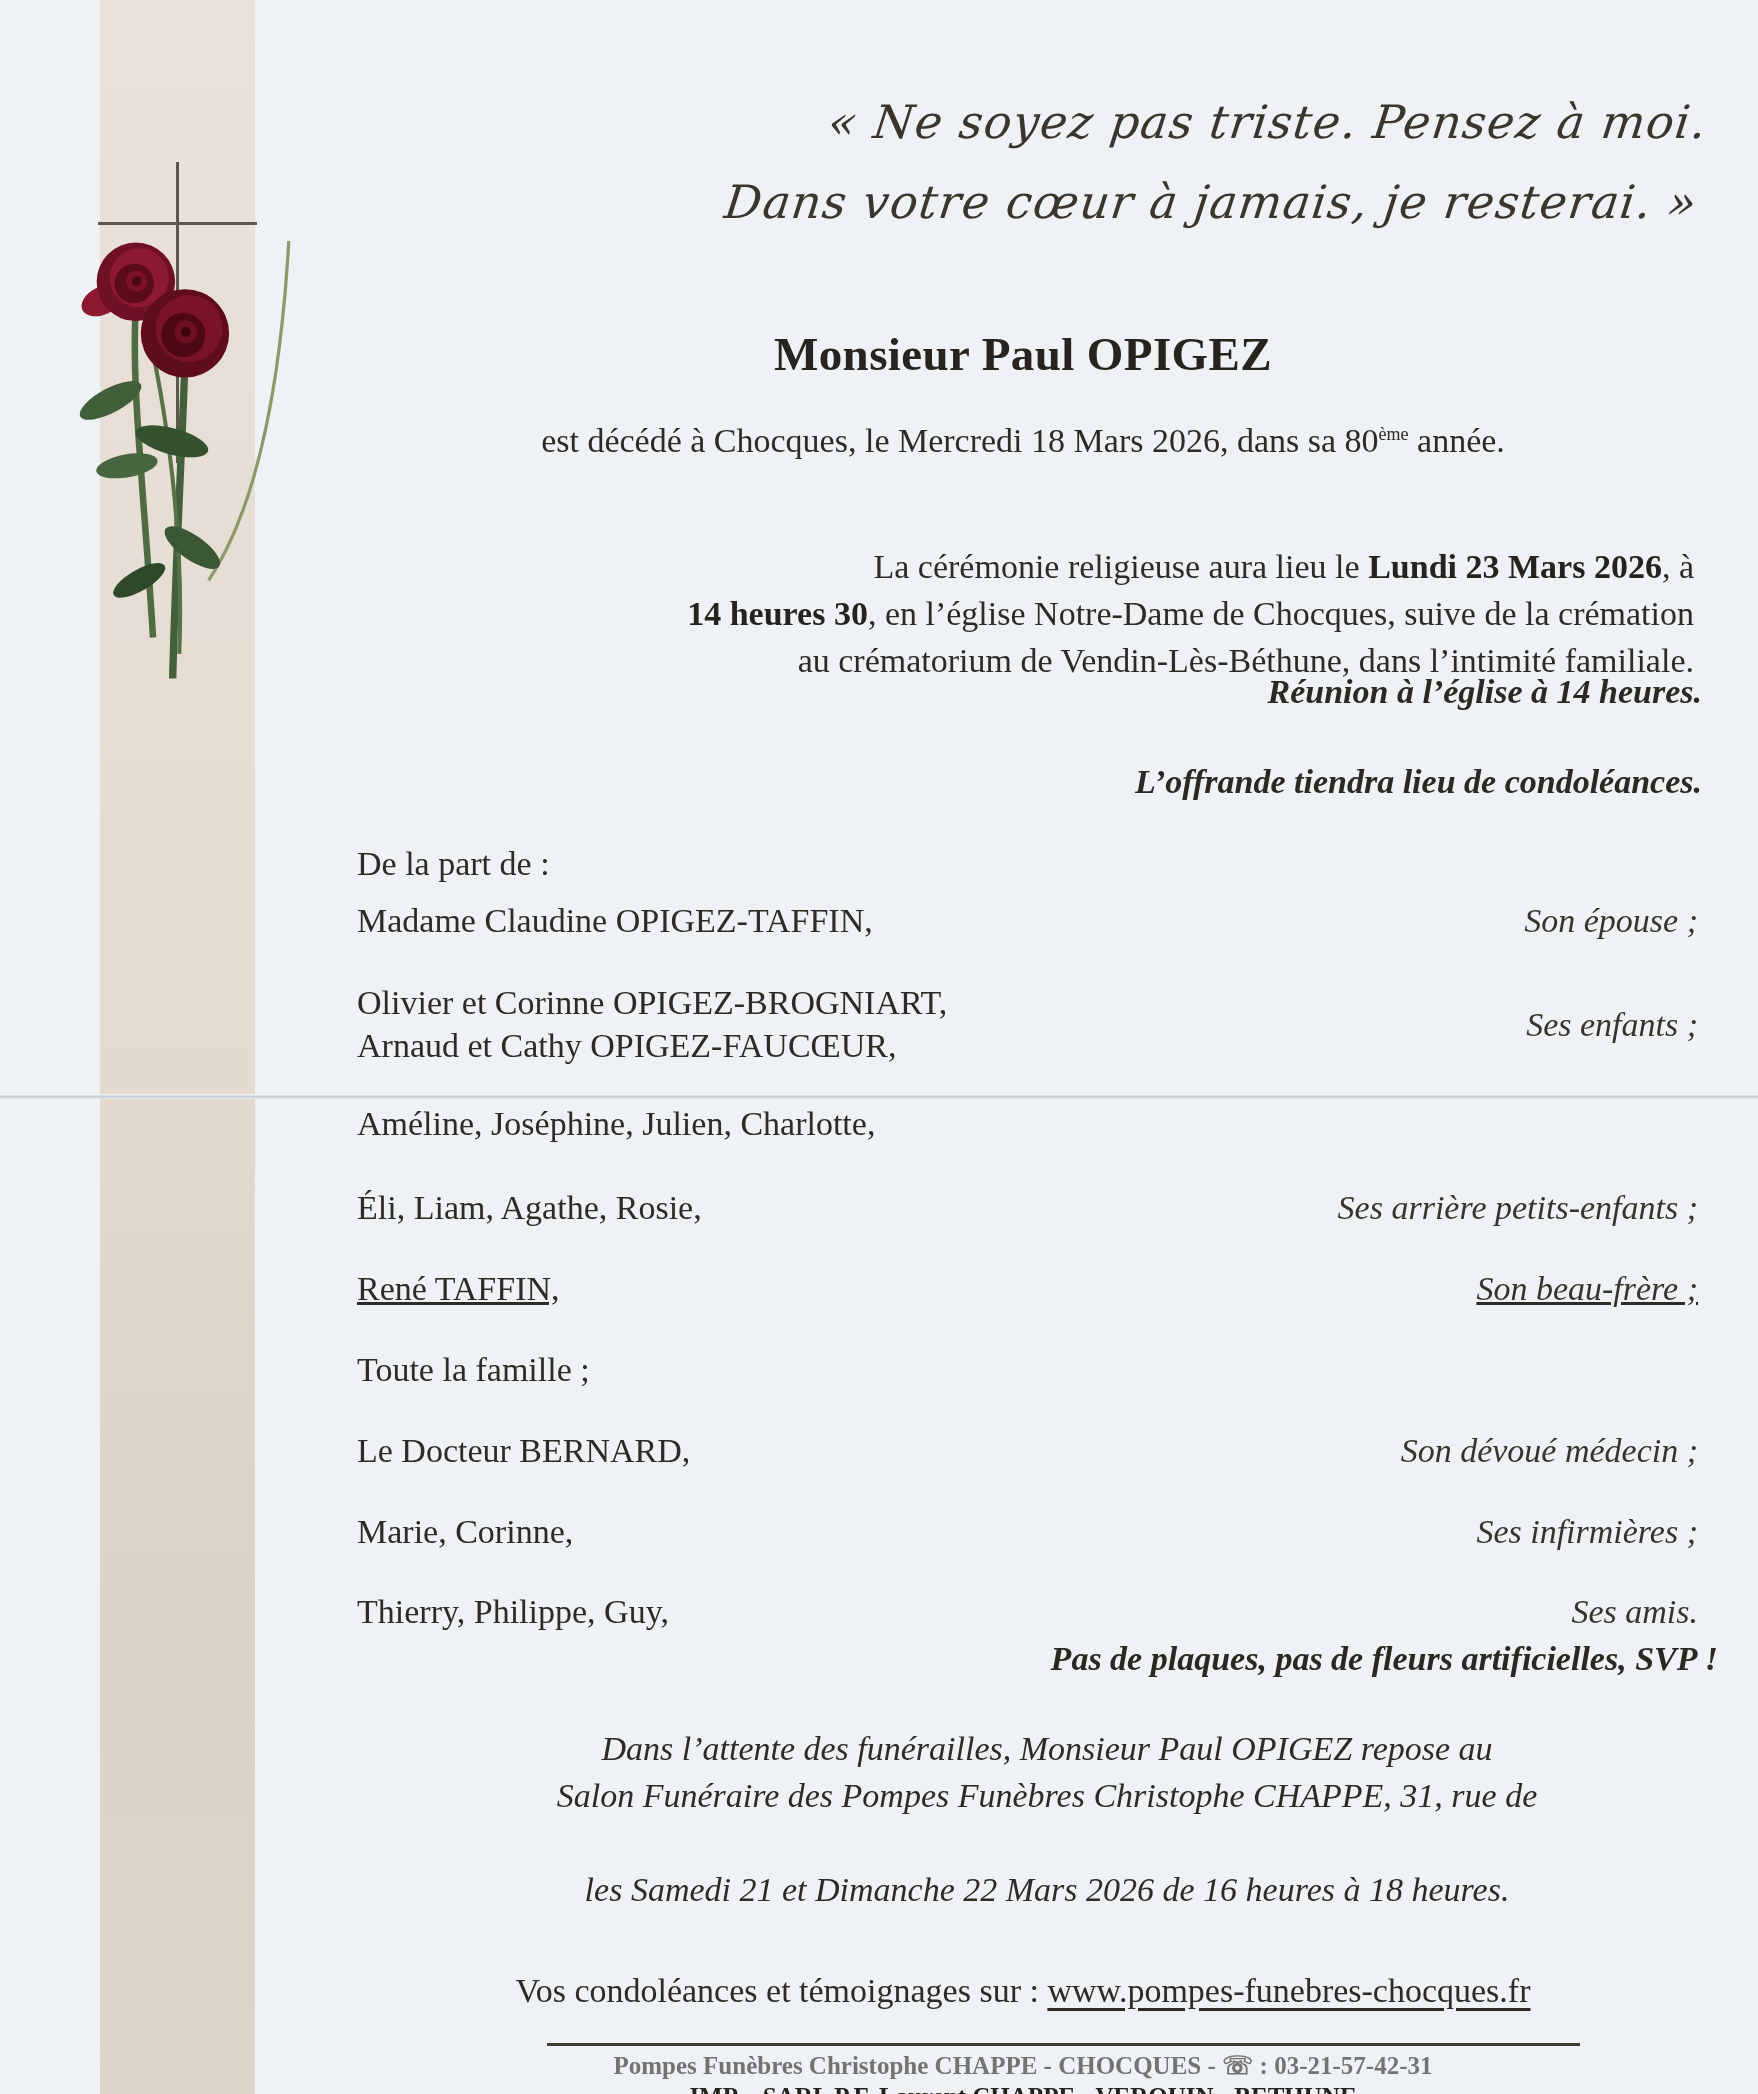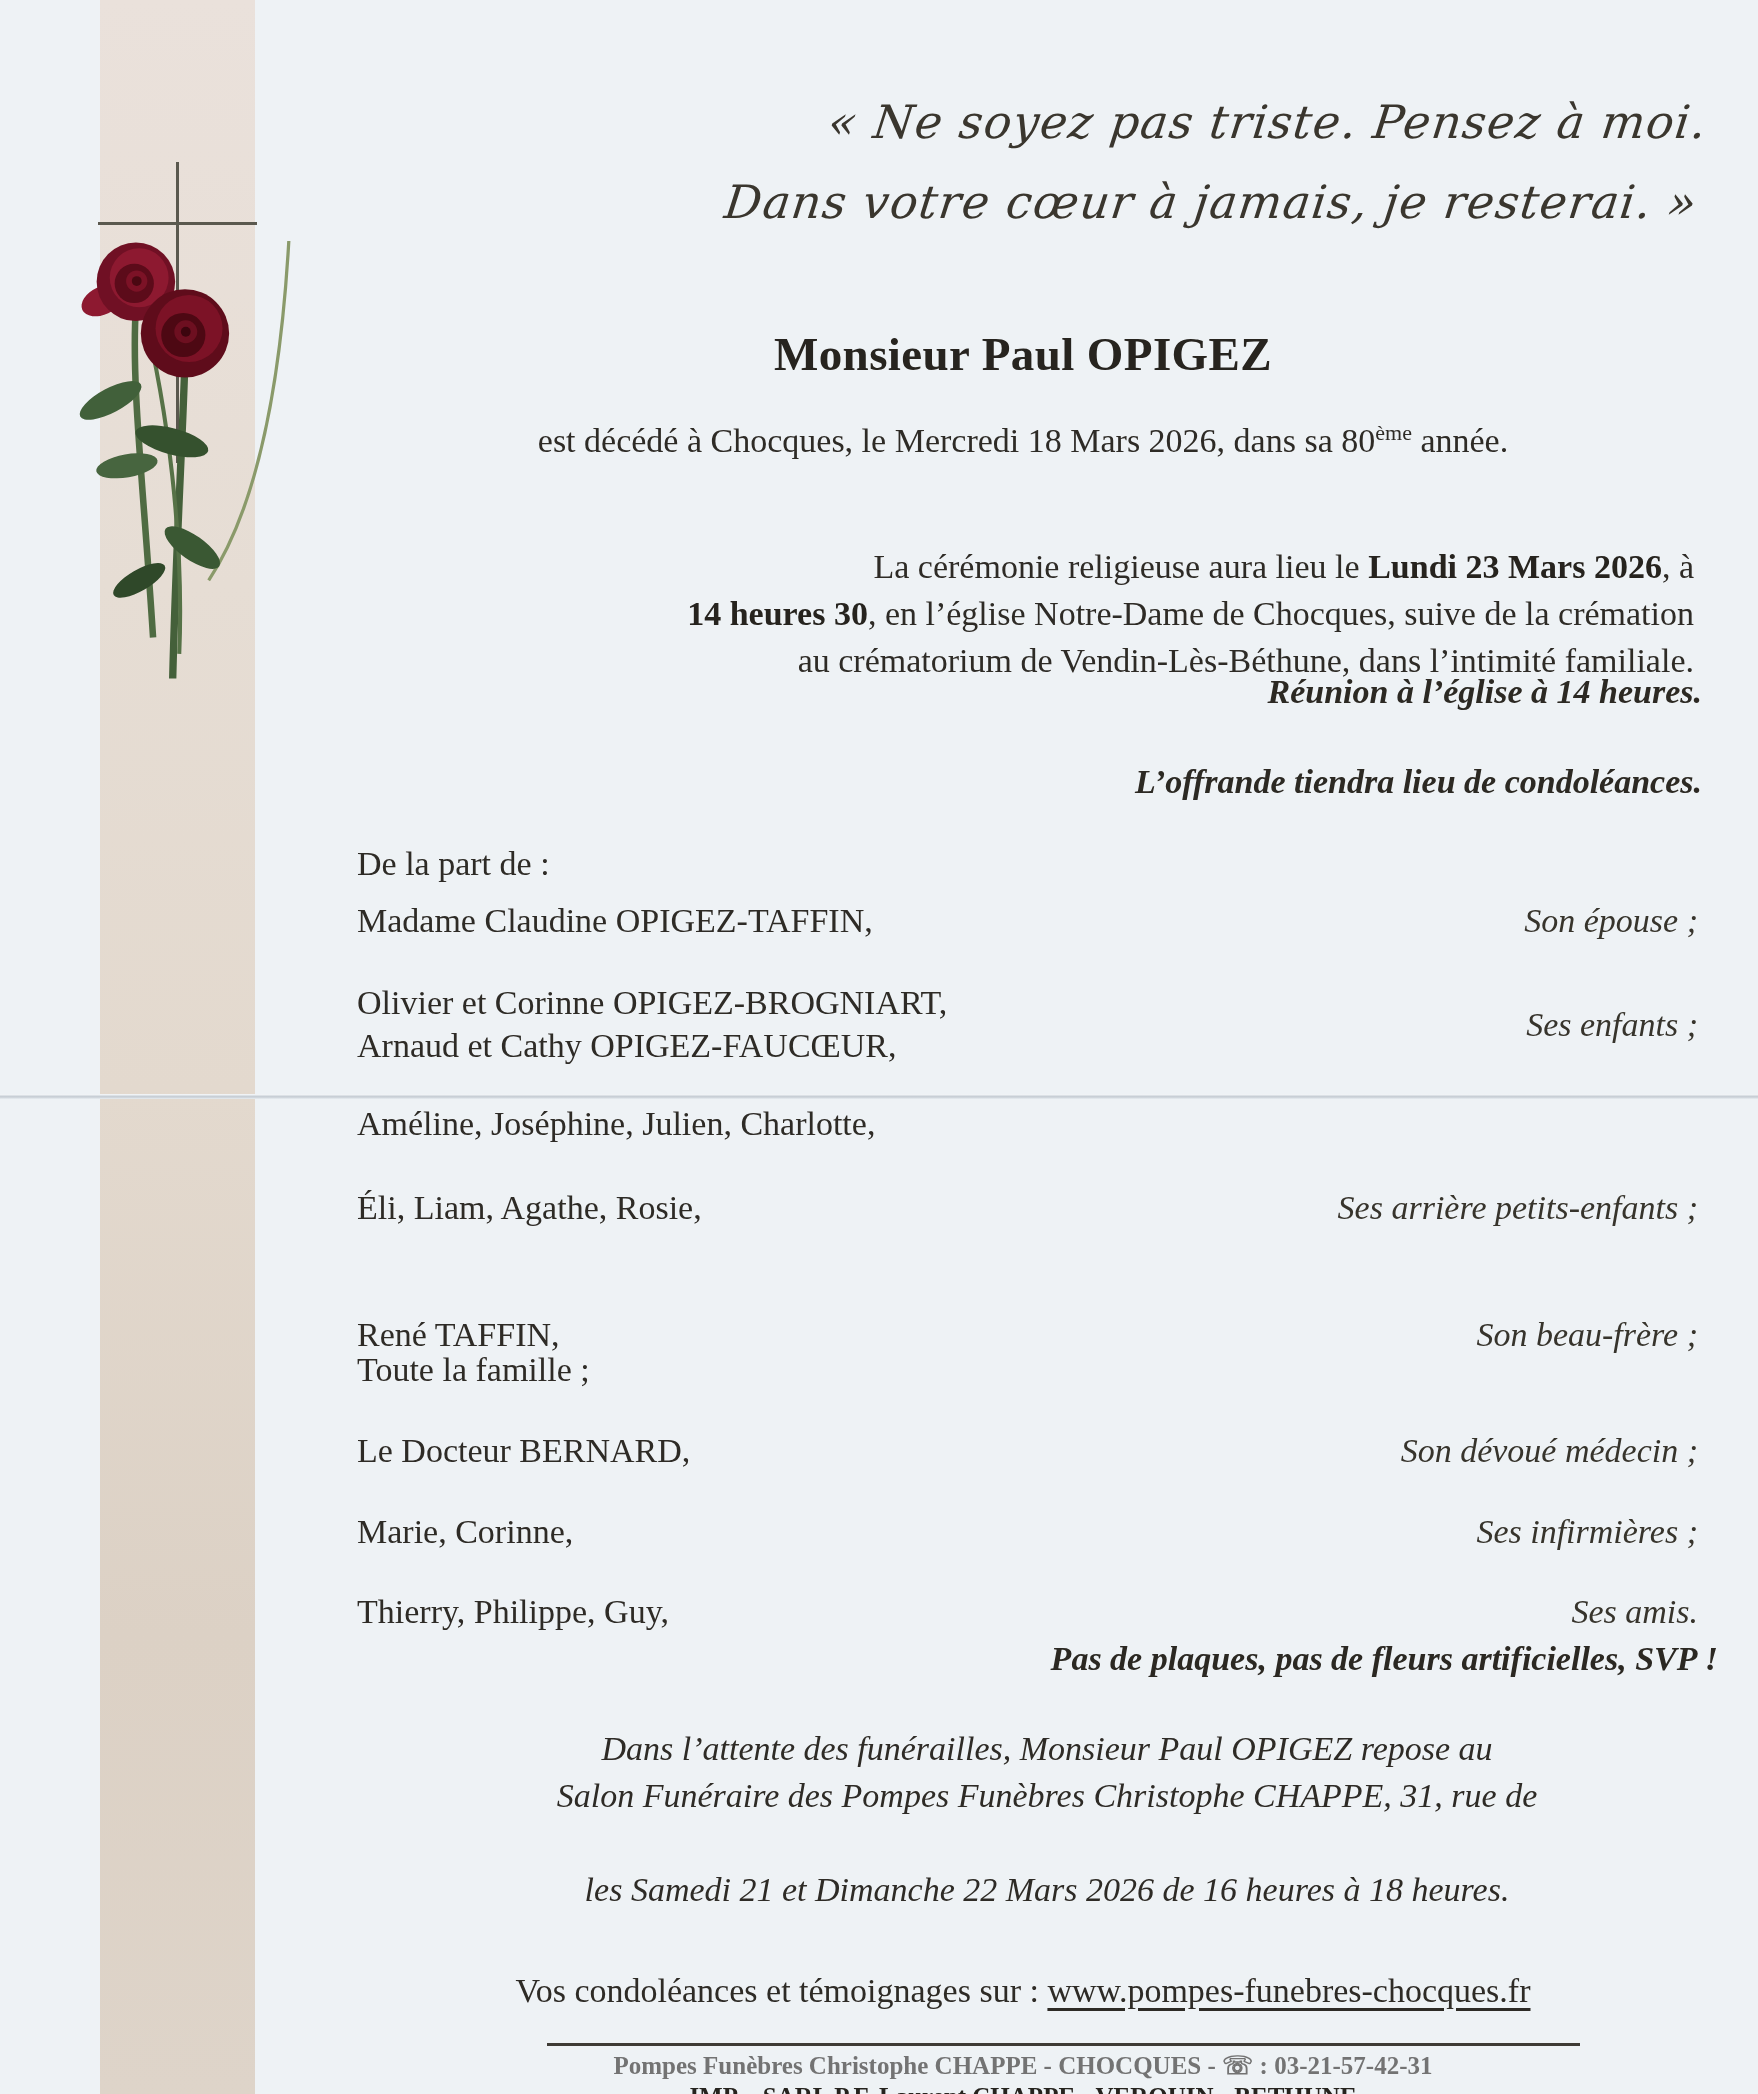--- a/index.html
+++ b/index.html
@@ -40,21 +40,21 @@
   .title {
     position:absolute; top:327px; left:344px; width:1358px;
     text-align:center; font-size:47px; font-weight:bold;
     color:#27241f; letter-spacing:0.4px;
   }
 
   .death-line {
     position:absolute; top:422px; left:344px; width:1358px;
     text-align:center; font-size:34px;
   }
-  .death-line sup { font-size:22px; vertical-align:super; line-height:0; }
+  .death-line sup { font-size:18px; vertical-align:super; line-height:0; }
 
   .ceremony {
     position:absolute; top:507px; left:368px; width:1326px;
     text-align:right; font-size:34px; line-height:47px;margin-top:36px;
   }
   .ceremony b { color:#26231e; }
 
   .meeting, .offering {
     position:absolute; left:344px; width:1358px;
     text-align:right; font-size:34px; font-weight:bold; font-style:italic;
@@ -193,21 +193,21 @@
 
   <div class="row" style="top:1102px;">
     <div class="names">Améline, Joséphine, Julien, Charlotte,</div>
   </div>
 
   <div class="row" style="top:1186px;">
     <div class="names">Éli, Liam, Agathe, Rosie,</div>
     <div class="relation">Ses arrière petits-enfants ;</div>
   </div>
 
-  <div class="row" style="top:1313px;">
+  <div class="row" style="top:1267px;text-decoration:underline;">
     <div class="names">René TAFFIN,</div>
     <div class="relation">Son beau-frère ;</div>
   </div>
 
   <div class="row" style="top:1348px;">
     <div class="names">Toute la famille ;</div>
     <div class="relation"></div>
   </div>
 
   <div class="row" style="top:1429px;">

